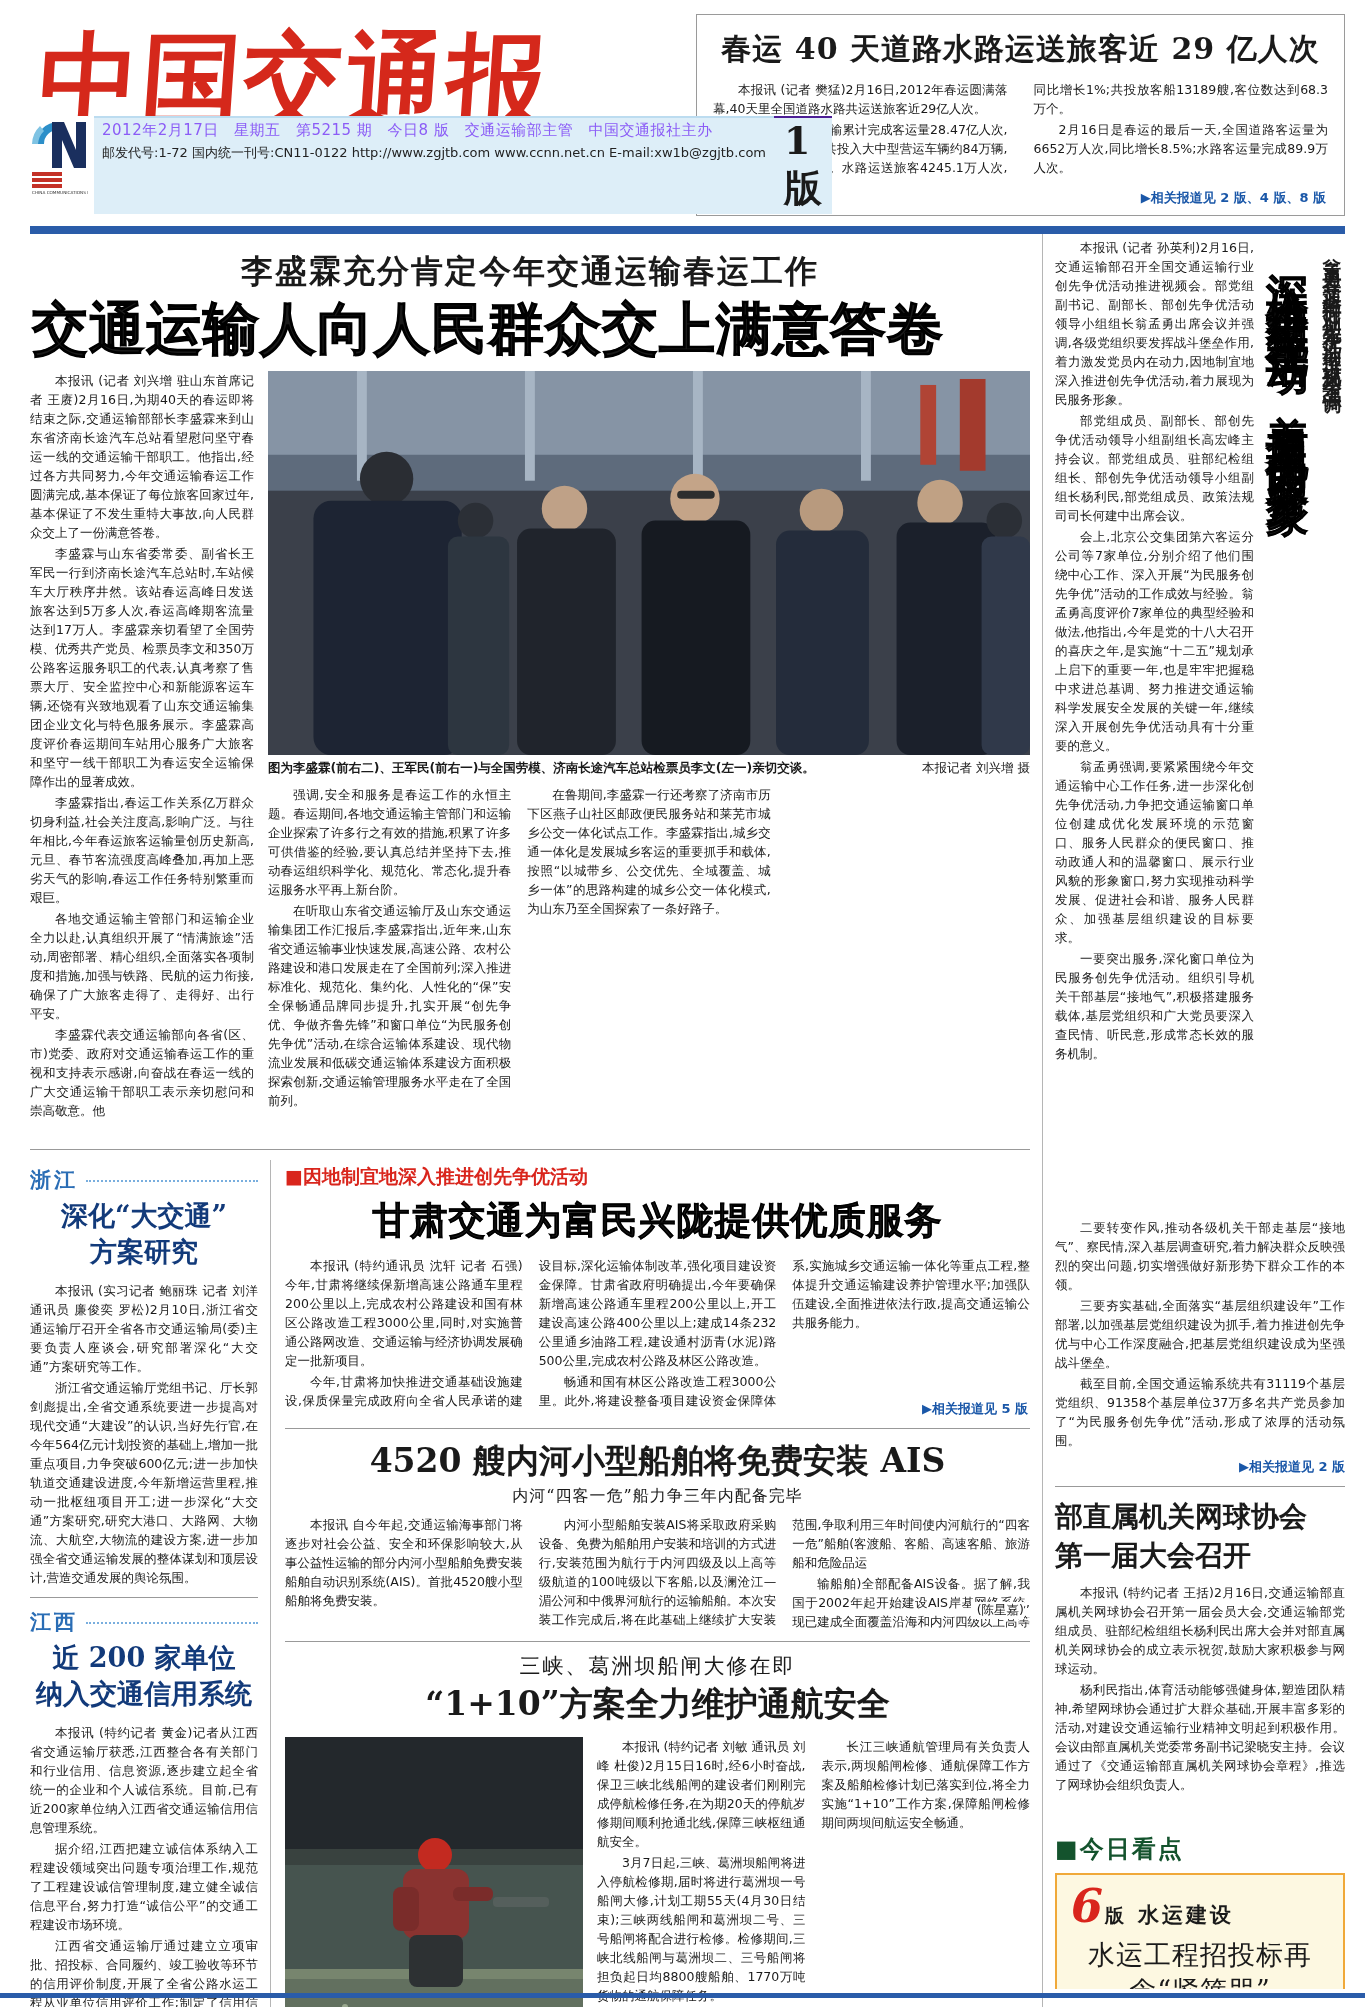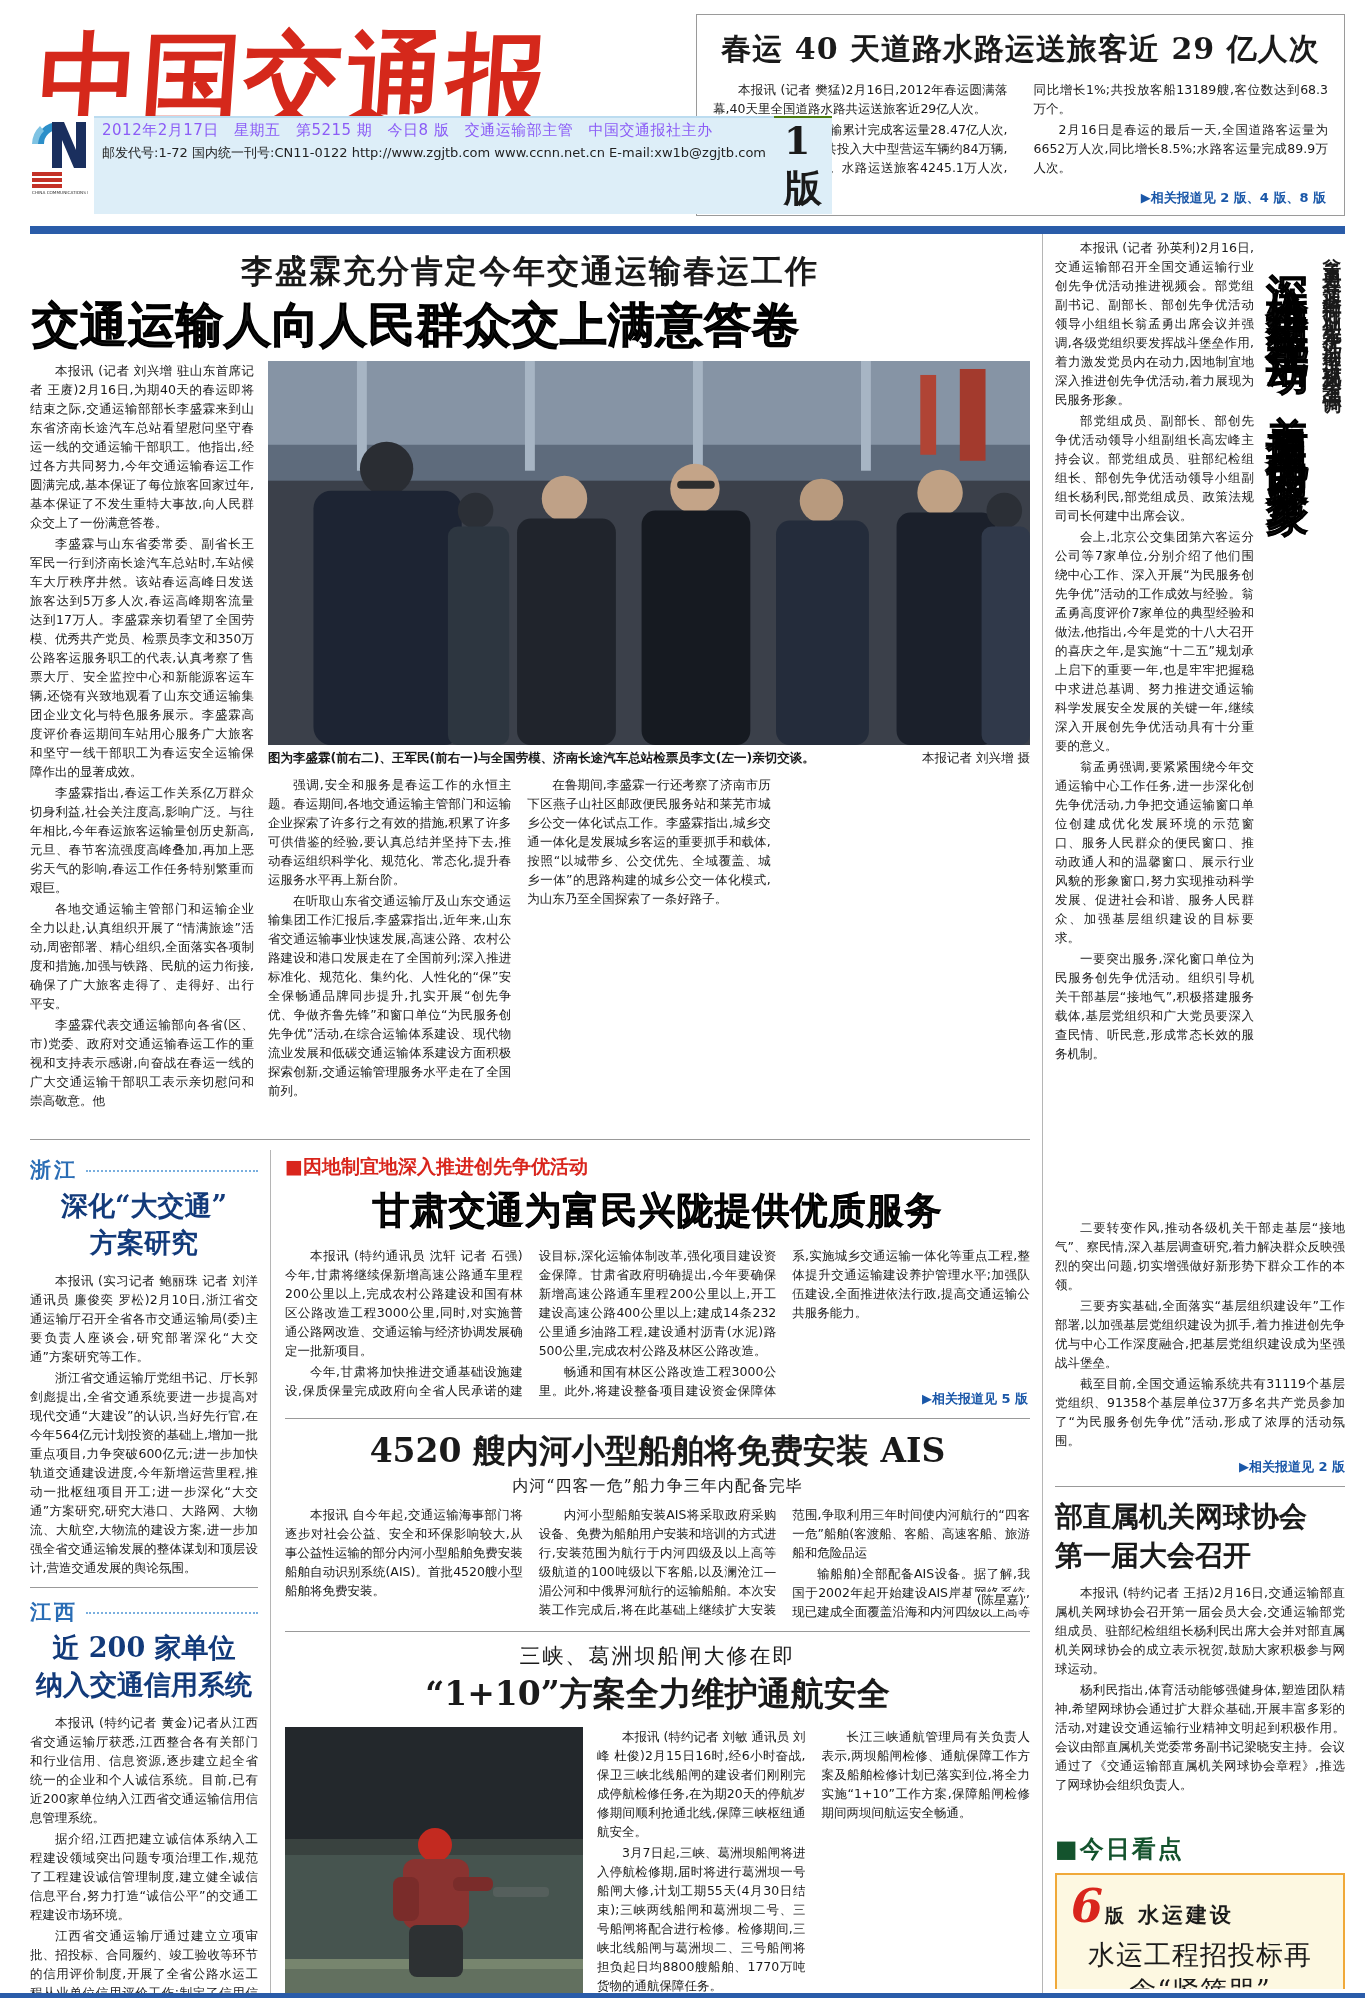--- a/index.html
+++ b/index.html
@@ -12,37 +12,37 @@
   .header-left{width:650px;position:relative;}
   .masthead{font-family:"DejaVu Serif","Liberation Serif",serif;font-weight:bold;color:#d5281b;
             font-size:100px;line-height:1.28;letter-spacing:2px;transform:skewX(-4deg) scaleY(1.05);
             transform-origin:left top;white-space:nowrap;margin-left:14px;}
   .brand-row{display:flex;align-items:stretch;margin-top:-26px;position:relative;z-index:2;}
   .logo-box{width:58px;height:80px;flex:none;margin-right:6px;background:#fff;}
   .strip{flex:1;background:#ddeef8;border-top:2px solid #bcdcf0;padding:3px 8px 4px 8px;}
   .strip-line1{font-size:15px;font-weight:normal;white-space:nowrap;letter-spacing:0.5px;color:#8b5cf6;}
   .strip-line1 span{margin-right:10px;}
   .strip-line2{font-size:13px;margin-top:4px;white-space:nowrap;color:#222;}
-  .edition{background:#ddeef8;border-top:2px solid #4d7c0f;display:flex;align-items:center;
+  .edition{background:#ddeef8;border-top:2px solid #4c1d95;display:flex;align-items:center;
            font-family:"DejaVu Serif",serif;font-size:38px;font-weight:bold;padding:0 10px;}
   .top-box{flex:1;border:1px solid #9a9a9a;margin-left:16px;padding:6px 16px 6px 16px;position:relative;height:188px;}
   .top-box-headline{font-family:"DejaVu Serif",serif;font-size:30px;font-weight:bold;text-align:center;
                     letter-spacing:1px;margin:8px 0 10px 0;}
   .top-box-cols{column-count:2;column-gap:26px;column-fill:auto;height:120px;overflow:hidden;}
   .top-related{position:absolute;right:18px;bottom:8px;color:#1a57a8;font-weight:bold;font-size:13px;background:#fff;padding-left:6px;}
   .blue-bar{height:8px;background:#2a5ca9;margin:10px 20px 0 30px;}
 
   
   .main-wrap{display:flex;padding:0 20px 0 30px;}
   .left-main{width:1000px;flex:none;padding-right:12px;border-right:1px solid #b5b5b5;}
   .right-col{flex:1;padding-left:12px;overflow:hidden;height:1755px;}
 
   
   .kicker{font-family:"DejaVu Serif",serif;font-size:32px;text-align:center;letter-spacing:2px;margin:16px 0 6px 0;font-weight:600;}
-  .main-headline{font-family:Liberation Sans, sans-serif;font-size:47px;font-weight:bold;letter-spacing:1px;
+  .main-headline{font-family:Liberation Sans, sans-serif;font-size:56px;font-weight:bold;letter-spacing:1px;
                  line-height:1.05;white-space:nowrap;margin:2px 0 12px 2px;-webkit-text-stroke:1px #000;}
   .story{display:flex;}
   .story-leftcol{width:224px;flex:none;height:768px;overflow:hidden;}
   .story-right{flex:1;margin-left:14px;}
   .photo-main{width:100%;height:384px;display:block;}
   .caption-row{display:flex;align-items:baseline;margin:5px 0 8px 0;}
   .caption-text{font-size:12.5px;font-weight:bold;flex:1;}
   .caption-credit{font-size:12.5px;white-space:nowrap;margin-left:14px;}
   .story-cols{column-count:3;column-gap:16px;column-fill:auto;height:332px;overflow:hidden;}
   .h-divider{border-top:1px solid #999;margin:10px 0;}

